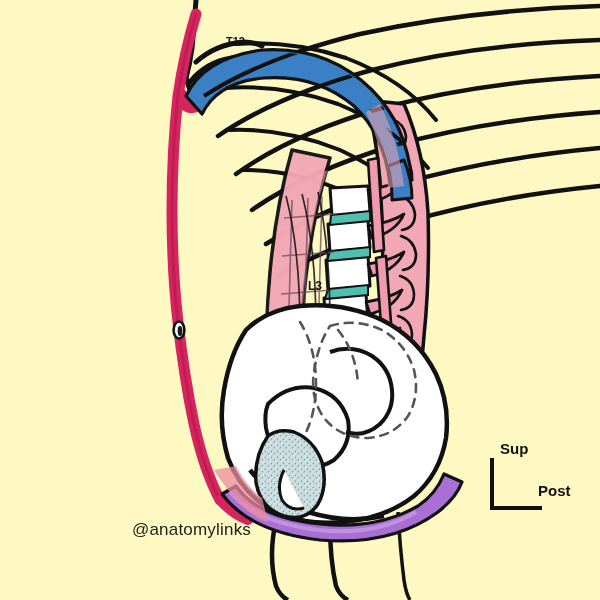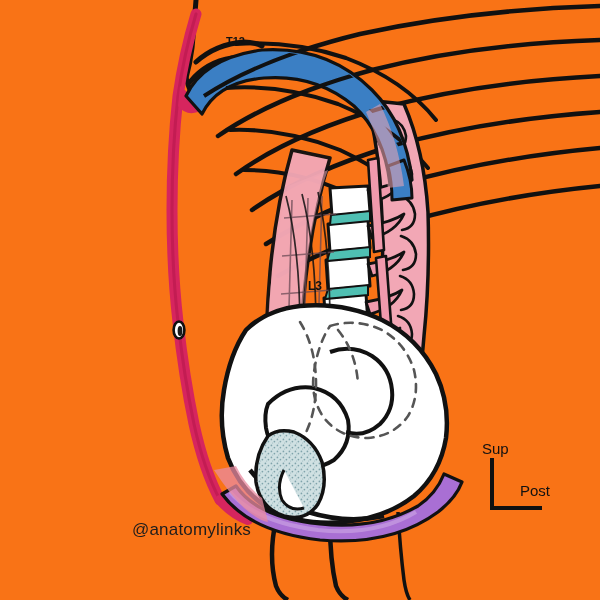--- a/index.html
+++ b/index.html
@@ -7,21 +7,21 @@
     padding: 0;
     background: #ffffff;
   }
   body {
     font-family: "Liberation Sans", sans-serif;
   }
   #stage {
     position: relative;
     width: 600px;
     height: 600px;
-    background: #f97316;
+    background: #fef9c3;
     overflow: hidden;
   }
   #figure {
     position: absolute;
     left: 0;
     top: 0;
     width: 600px;
     height: 600px;
   }
   .watermark {
@@ -38,23 +38,24 @@
     position: absolute;
     left: 470px;
     top: 440px;
     width: 120px;
     height: 90px;
   }
   .orient-label {
     position: absolute;
     font-family: "Liberation Sans", sans-serif;
     font-size: 15px;
-    font-weight: 400;
+    font-weight: 700;
     color: #111111;
     white-space: nowrap;
+    margin-left: 18px;
   }
   .orient-sup { left: 12px; top: 0px; }
   .orient-post { left: 50px; top: 42px; }
   .vlabel {
     position: absolute;
     font-family: "Liberation Sans", sans-serif;
     font-weight: 700;
     color: #111111;
     white-space: nowrap;
   }

